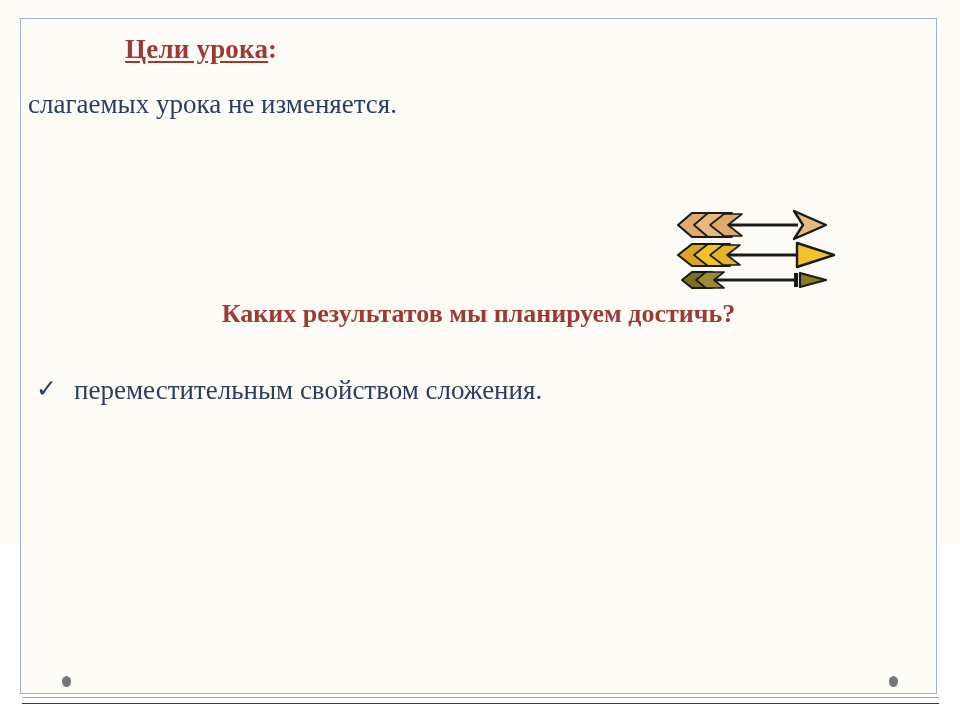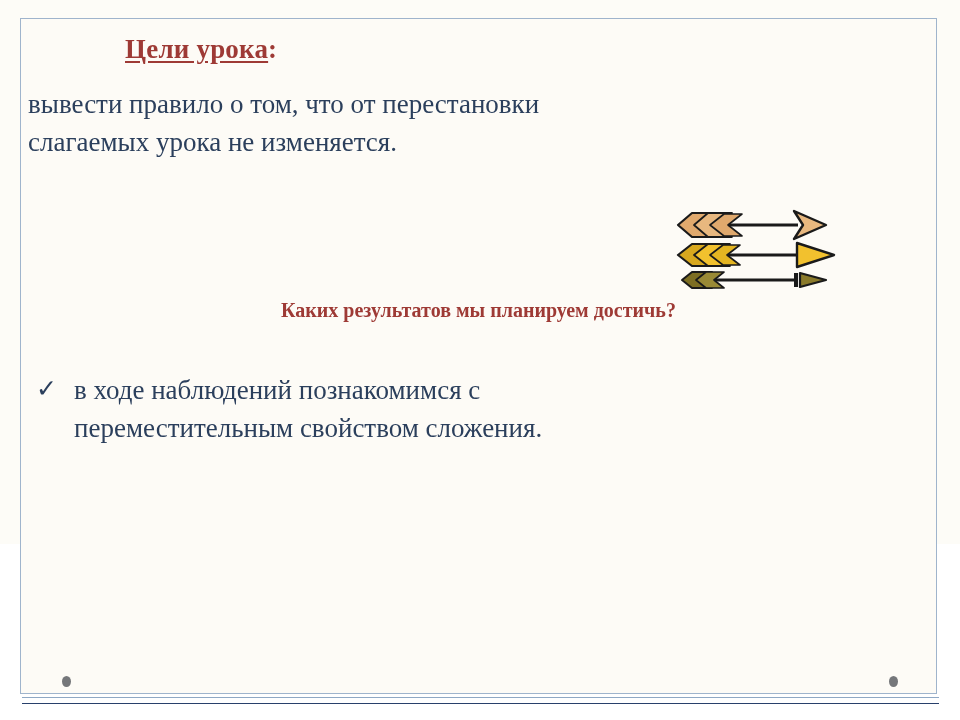--- a/index.html
+++ b/index.html
@@ -103,21 +103,21 @@
     width: 190px;
     height: 100px;
   }
 
   .section-question {
     position: absolute;
     left: 0;
     top: 281px;
     width: 917px;
     text-align: center;
-    font-size: 20px;
+    font-size: 26px;
     font-weight: bold;
     color: #9e3a35;
   }
 
   .goal-block {
     position: absolute;
     left: 8px;
     top: 353px;
     width: 906px;
   }
@@ -164,21 +164,20 @@
 
   <div id="frame"></div>
 
   <div id="content">
 
     <div class="lesson-title">
       <span class="u">Цели урока</span><span>:</span>
     </div>
 
     <div class="body-text">
-      <span>вывести правило о том, что от перестановки</span>
       <span class="lastline">слагаемых урока не изменяется.</span>
     </div>
 
     <div id="arrows">
       <svg width="190" height="100" viewBox="0 0 190 100" xmlns="http://www.w3.org/2000/svg">
 
         <g>
           <line x1="46" y1="24" x2="140" y2="24" stroke="#1a1a1a" stroke-width="3"></line>
           <path d="M136 10 L168 24 L136 38 L145 24 Z" fill="#e8b87f" stroke="#1a1a1a" stroke-width="2.4" stroke-linejoin="round"></path>
           <path d="M20 24 L34 12 L62 12 L48 24 L62 36 L34 36 Z" fill="#e0a96d" stroke="#1a1a1a" stroke-width="2.2" stroke-linejoin="round"></path>
@@ -203,21 +202,20 @@
         </g>
       </svg>
     </div>
 
     <div class="section-question">Каких результатов мы планируем достичь?</div>
 
     <div class="goal-block">
       <div class="goal-row">
         <div class="check-mark">✓</div>
         <div class="goal-text">
-          <span>в ходе наблюдений познакомимся с</span>
           <span class="lastline">переместительным свойством сложения.</span>
         </div>
       </div>
     </div>
 
   </div>
 
   <div class="corner-dot" id="dot-left"></div>
   <div class="corner-dot" id="dot-right"></div>
 

